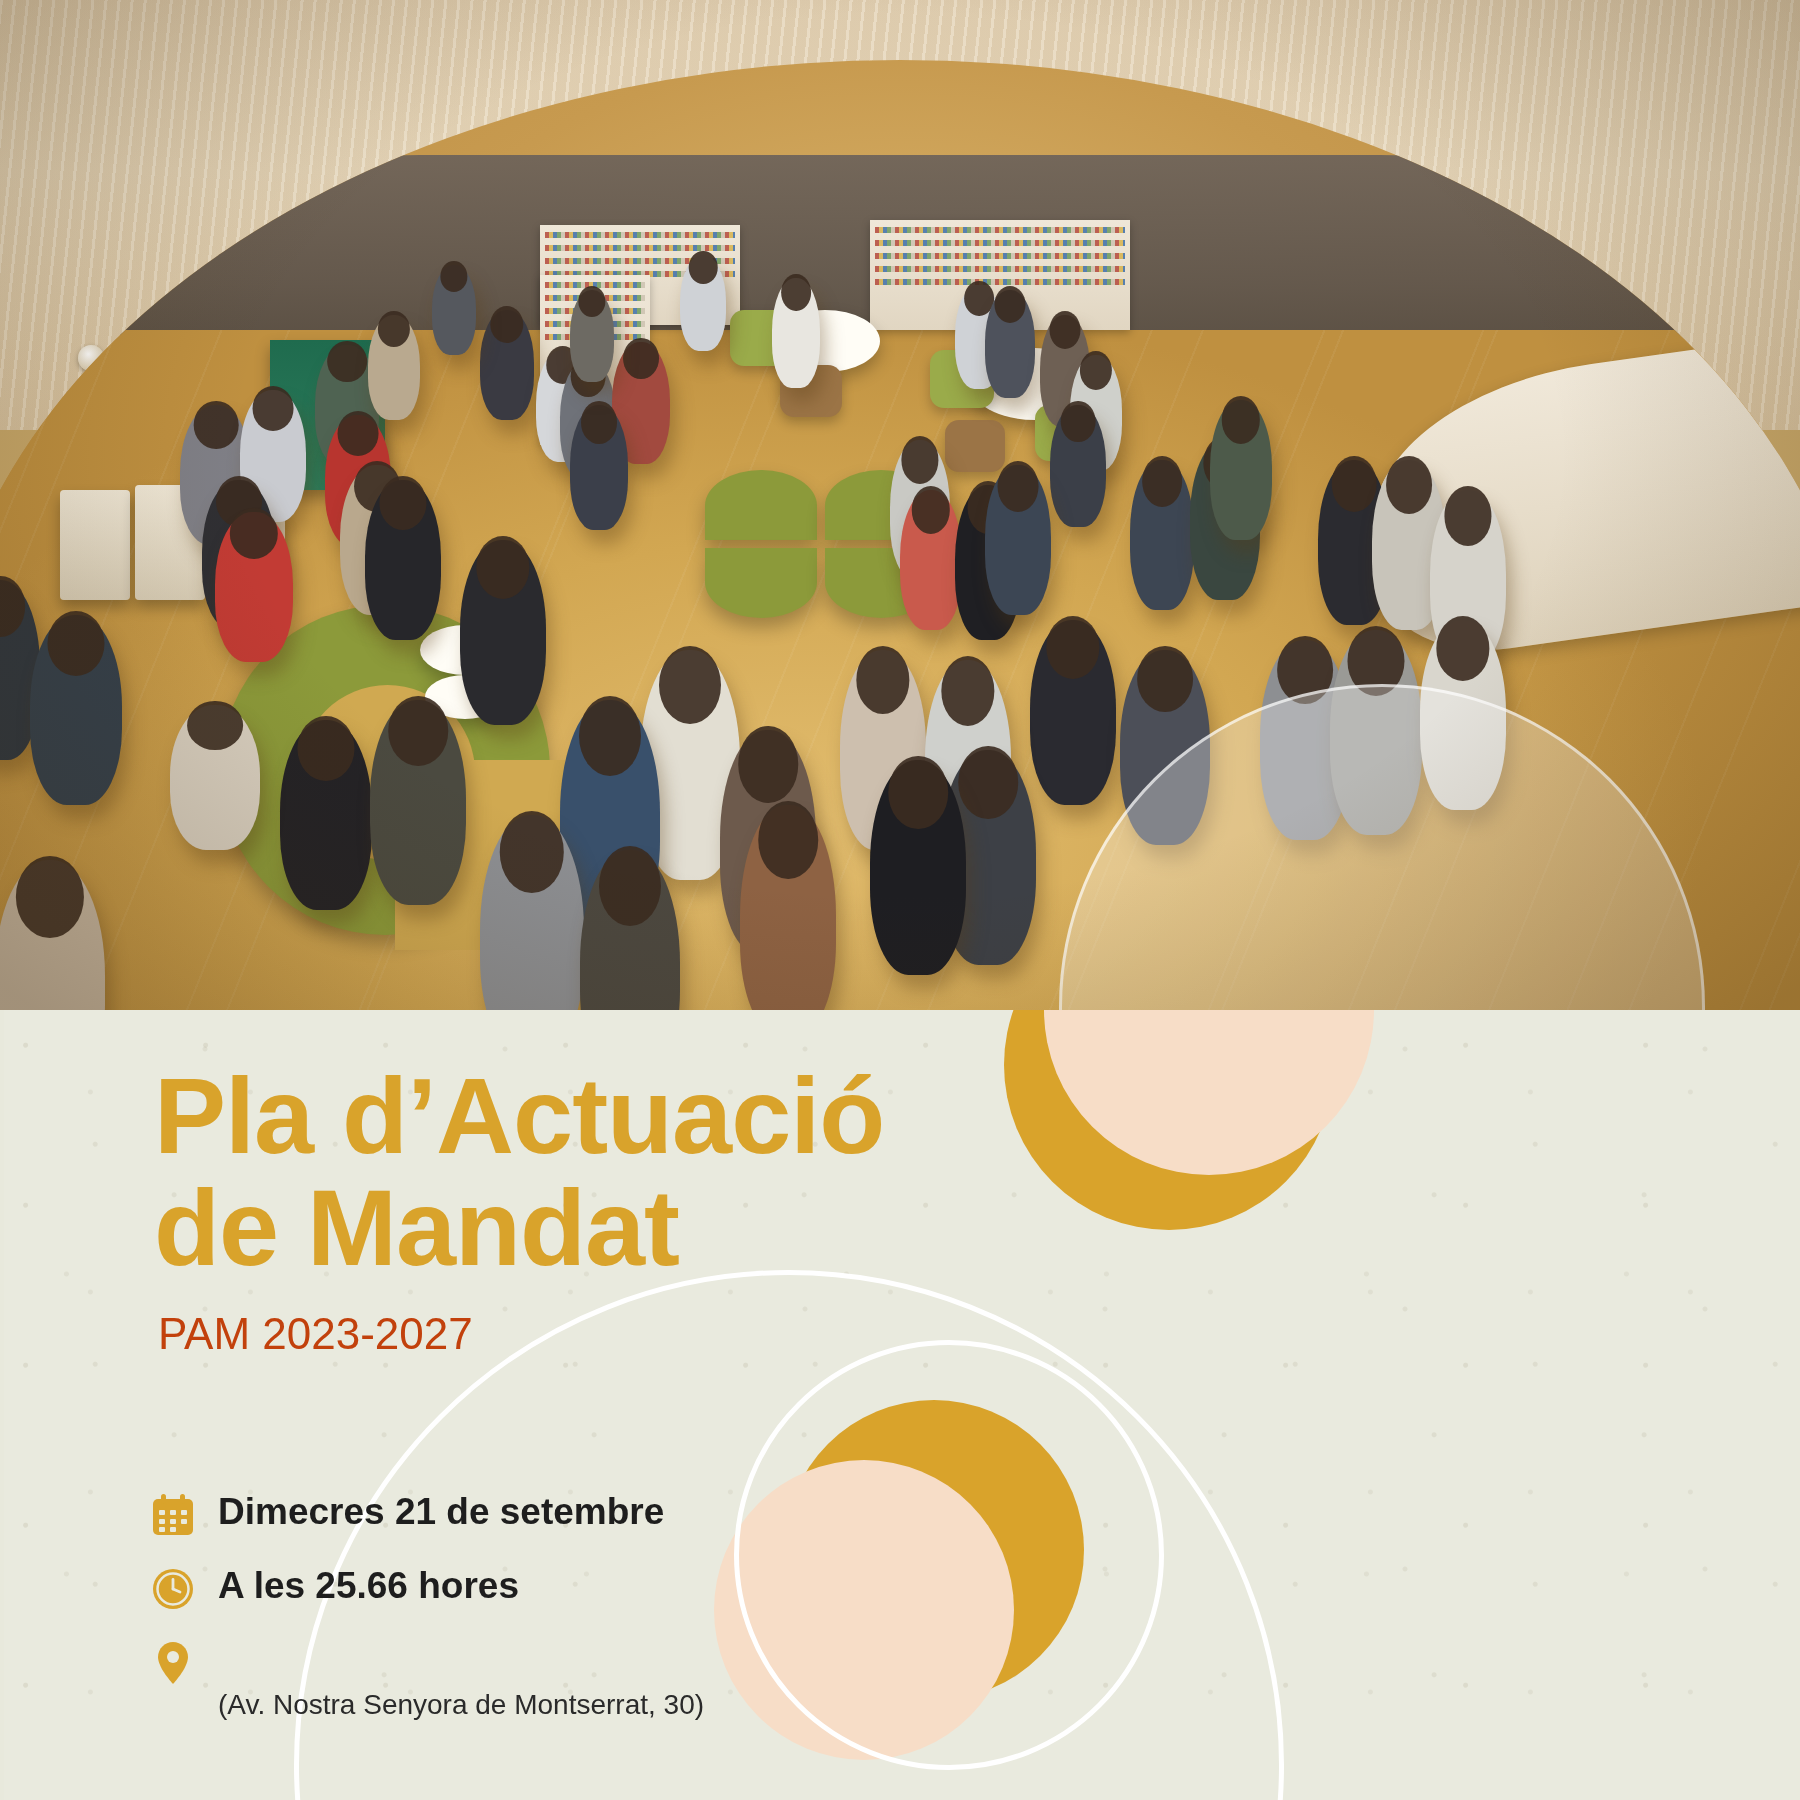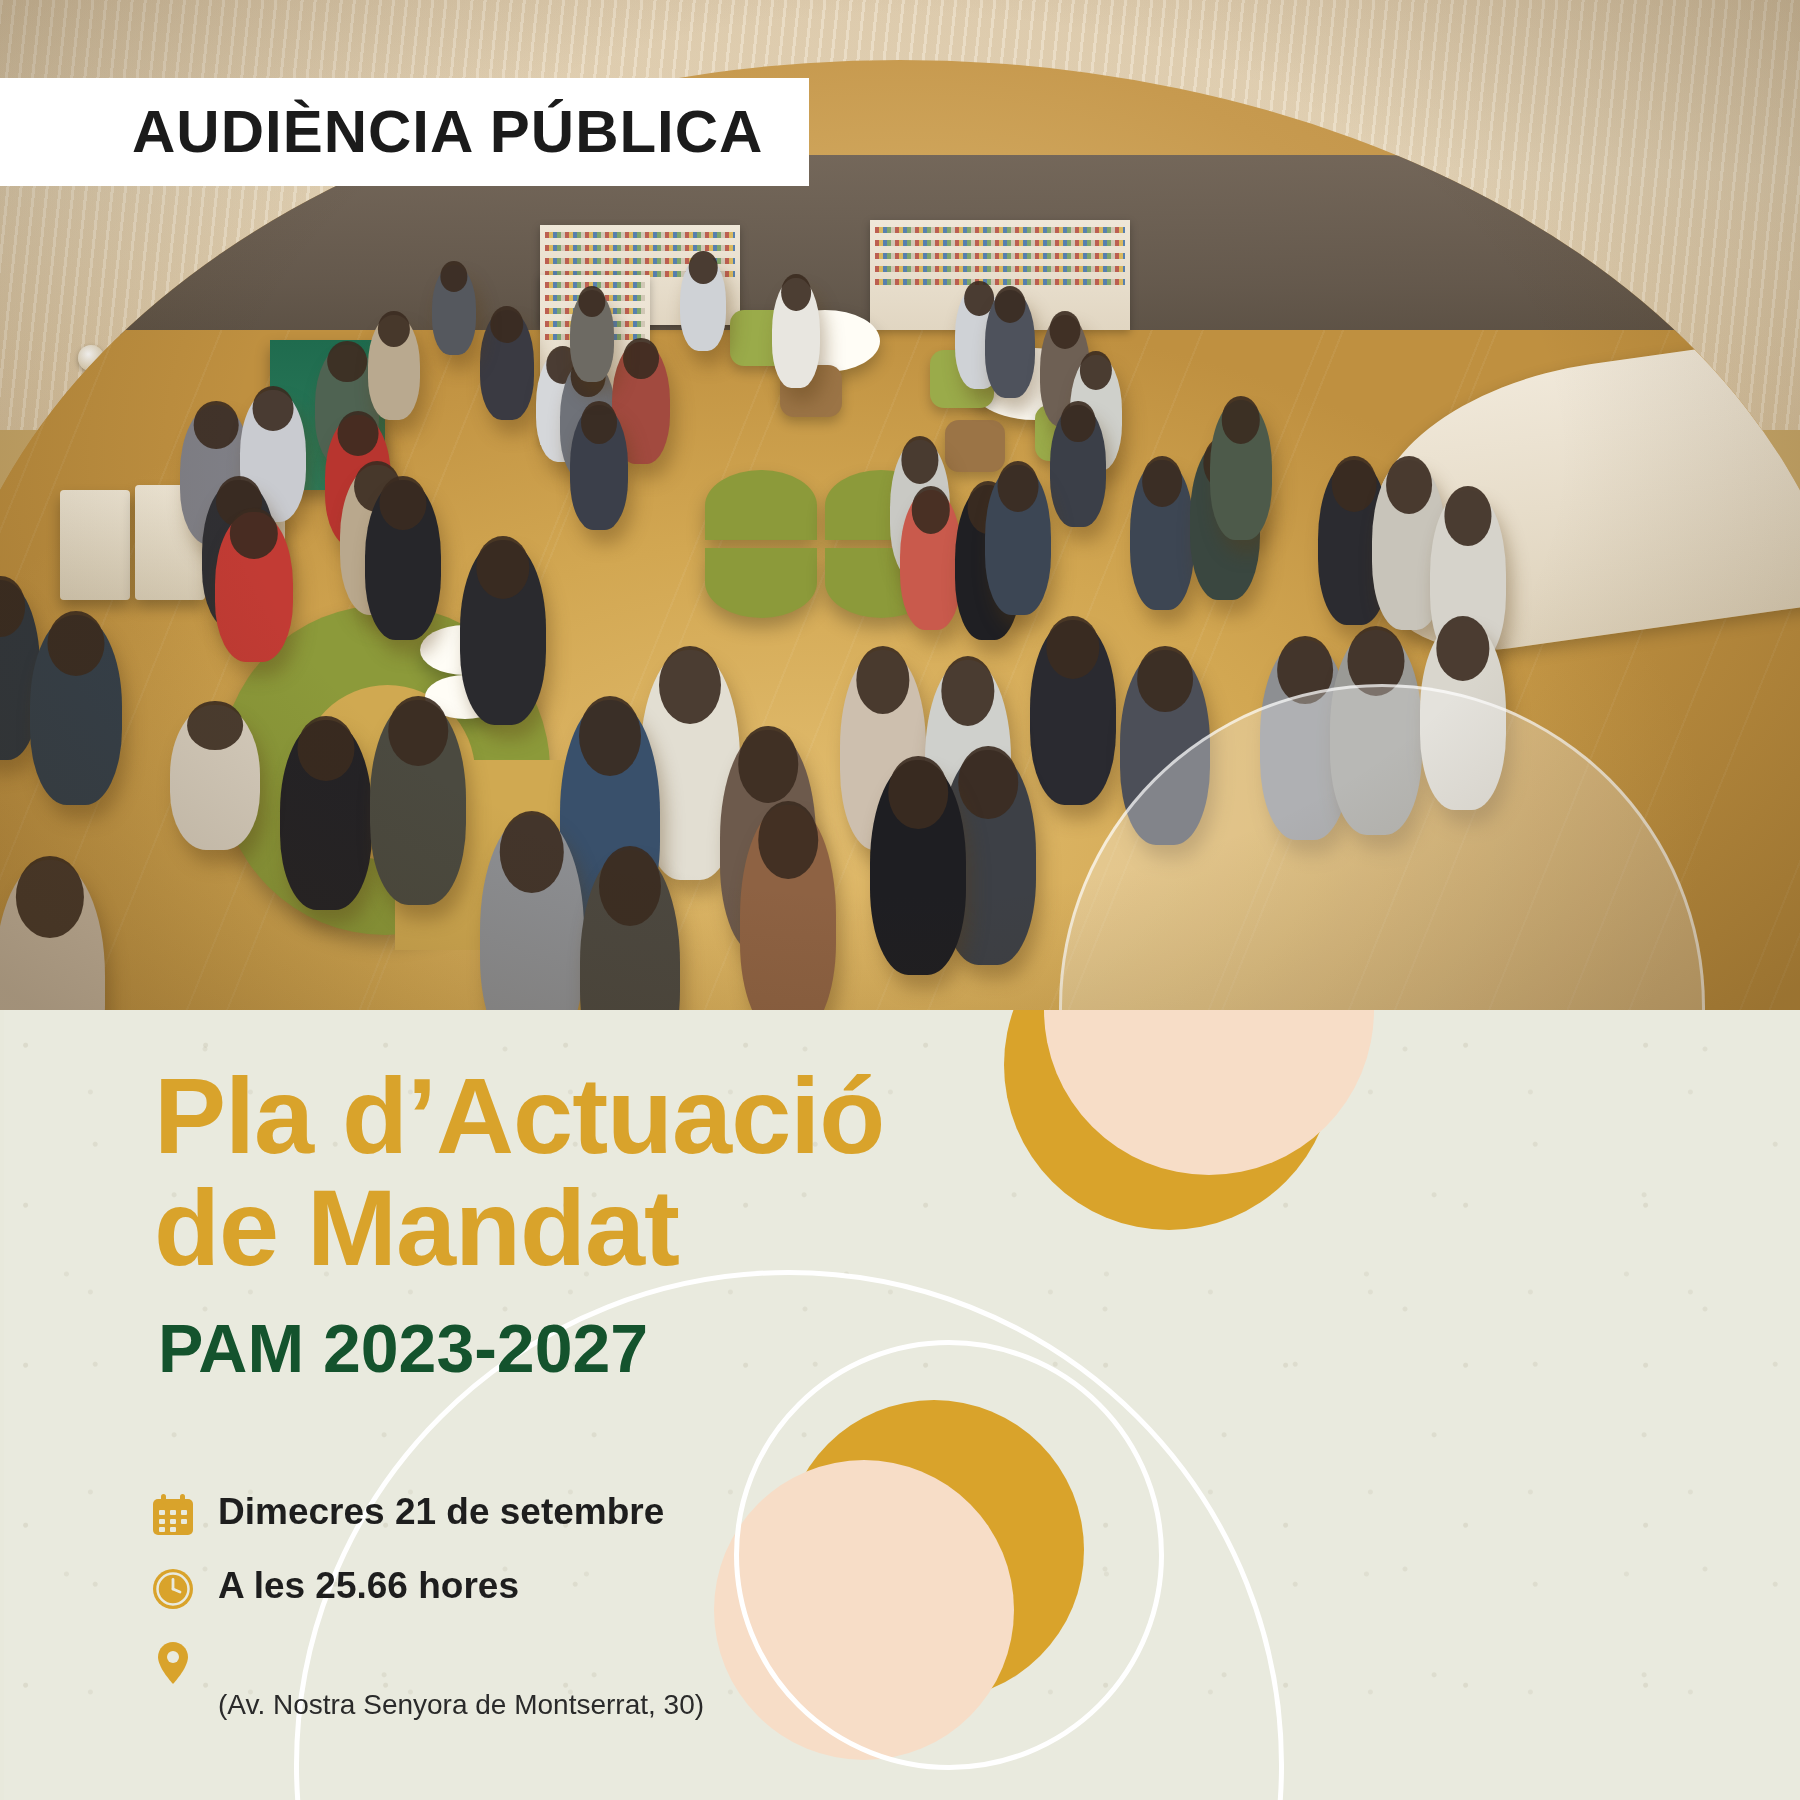--- a/index.html
+++ b/index.html
@@ -284,23 +284,23 @@
   .title-main {
     font-size: 108px;
     font-weight: 700;
     color: #d9a32b;
     line-height: 1.04;
     letter-spacing: -1px;
     margin: 0;
     white-space: pre-line;
   }
   .title-sub {
-    font-size: 68px;
-    font-weight: 700;
-    color: #14532d;
+    font-size: 44px;
+    font-weight: 400;
+    color: #c2410c;
     margin: 24px 0 0 4px;
     letter-spacing: 0px;
   }
 
   .details {
     position: absolute;
     left: 146px;
     top: 480px;
     z-index: 6;
   }
@@ -570,23 +570,20 @@
         </div>
       <div class="person" style="left:1480px; top:560px; width:86px; height:190px; background:#d9d6cd;">
           <div class="head"></div>
         </div>
     </div>
 
     <div class="deco-photo-circle"></div>
     <div class="photo-vignette"></div>
   </div>
 
-  <div class="label-audiencia">
-    <span>AUDIÈNCIA PÚBLICA</span>
-  </div>
 
   <div class="content">
 
     <div class="deco-gold-moon"></div>
     <div class="deco-peach-moon"></div>
     <div class="deco-ring-big"></div>
     <div class="deco-gold-circle-2"></div>
     <div class="deco-peach-circle-2"></div>
     <div class="deco-ring-small"></div>
 

